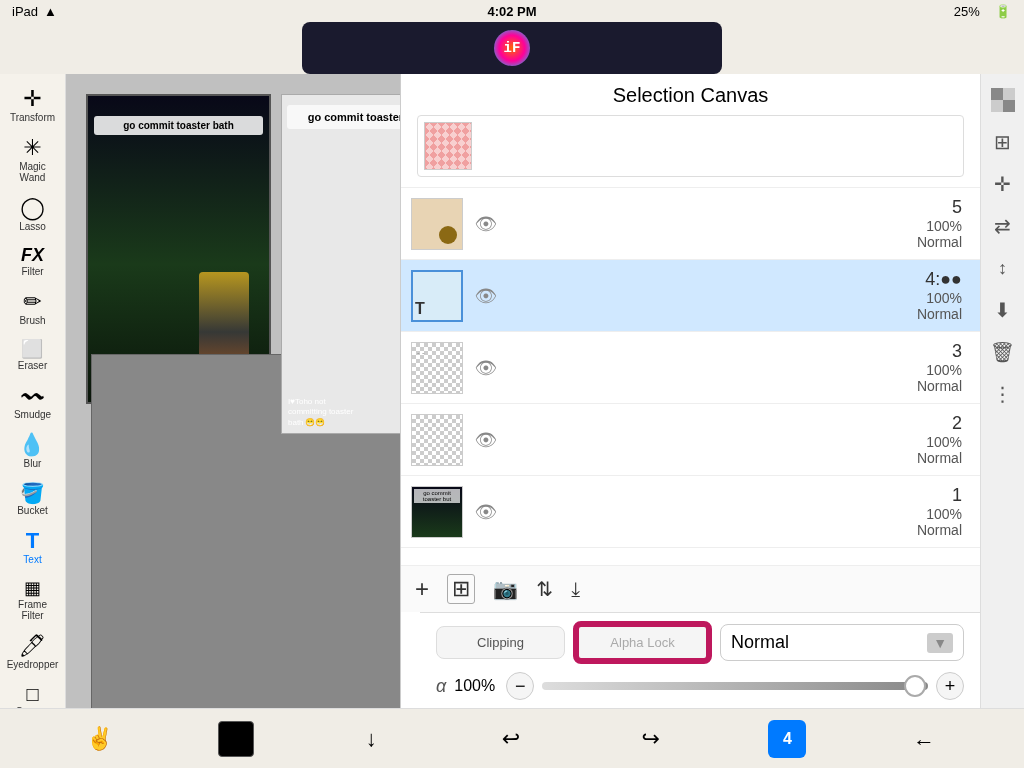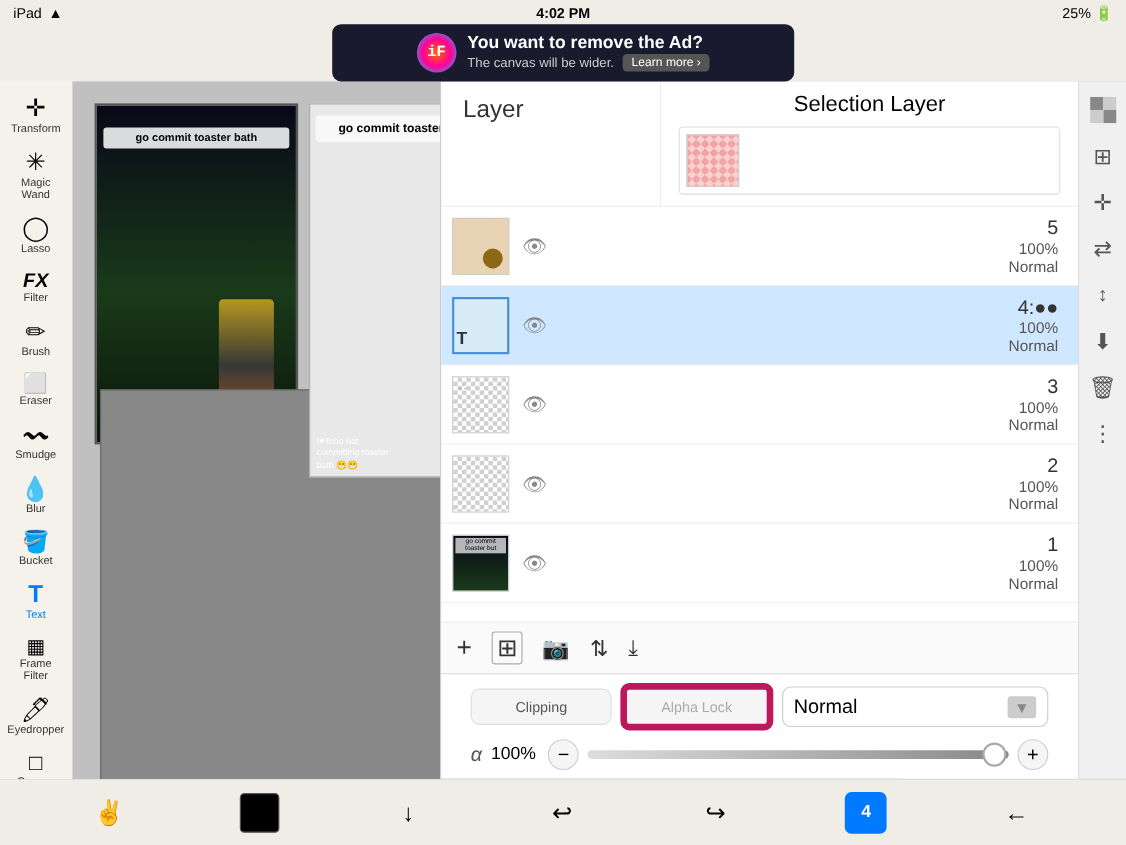--- a/index.html
+++ b/index.html
@@ -11,21 +11,21 @@
       height: 22px;
       display: flex;
       align-items: center;
       justify-content: space-between;
       padding: 0 12px;
       font-size: 13px;
       font-weight: 500;
     }
     .status-left { display: flex; align-items: center; gap: 6px; }
     .status-center { position: absolute; left: 50%; transform: translateX(-50%); font-weight: 600; }
-    .status-right { display: flex; align-items: center; gap: 4px; margin-left: auto; }
+    .status-right { display: flex; align-items: center; gap: 16px; margin-left: auto; }
 
     
     .ad-banner {
       background: #1a1a2e;
       display: flex;
       align-items: center;
       justify-content: center;
       gap: 10px;
       padding: 6px 16px;
       height: 52px;
@@ -191,27 +191,20 @@
   </div>
   <div class="status-center">4:02 PM</div>
   <div class="status-right">
     <span>25%</span>
     <span>🔋</span>
   </div>
 </div>
 
 <div class="ad-banner">
   <div class="ad-logo">iF</div>
-  <div class="ad-text-area">
-    <div class="ad-title">You want to remove the Ad?</div>
-    <div class="ad-subtitle">
-      <span>The canvas will be wider.</span>
-      <button class="ad-learn-btn">Learn more ›</button>
-    </div>
-  </div>
 </div>
 
 <div class="main-layout">
 
   <div class="left-toolbar">
     <div class="tool-item">
       <span class="tool-icon">✛</span>
       <span class="tool-label">Transform</span>
     </div>
     <div class="tool-item">
@@ -282,23 +275,22 @@
     <div style="position:absolute; top:20px; left:215px; width:175px; height:340px; background:#e8e8e8; overflow:hidden; border:1px solid #aaa;">
       <div style="background:rgba(255,255,255,0.7);padding:6px;text-align:center;font-size:11px;font-weight:bold;position:absolute;top:10px;left:5px;right:5px;border-radius:3px;">go commit toaster bath</div>
       <div style="position:absolute;top:0;left:0;width:100%;height:100%;background:linear-gradient(to bottom,#0a0a18 0%,#1a3a1a 55%,#0a140a 100%);z-index:-1;"></div>
       <div style="position:absolute;bottom:5px;left:6px;font-size:8px;color:white;line-height:1.3;z-index:1;">I♥Toho not<br>committing toaster<br>bath 😁😁</div>
     </div>
   </div>
 
   <div style="position:absolute; right:44px; top:0; width:580px; bottom:60px; background:white; border-left:1px solid #ccc; display:flex; flex-direction:column;">
 
     <div style="display:flex; border-bottom:1px solid #eee; align-items:stretch;">
-      <div style="padding:12px 20px; font-size:22px; color:#333; width:200px; border-right:1px solid #eee;">Layer</div>
       <div style="flex:1; padding:10px 16px;">
-        <div style="font-size:20px; text-align:center; margin-bottom:8px;">Selection Layer</div>
+        <div style="font-size:20px; text-align:center; margin-bottom:8px;">Selection Canvas</div>
         <div style="display:flex; align-items:center; border:1px solid #ddd; padding:6px; border-radius:4px;">
           <div class="sel-thumb-pink pink-checker" style="width:48px;height:48px;flex-shrink:0;margin-right:8px;border:1px solid #ccc;"></div>
         </div>
       </div>
     </div>
 
     <div style="flex:1;overflow-y:auto;">
 
       <div class="layer-row">
         <div style="width:52px;height:52px;flex-shrink:0;margin-right:8px;border:1px solid #ccc;background:#e8d4b4;position:relative;overflow:hidden;">
@@ -360,21 +352,21 @@
     </div>
 
     <div style="display:flex;align-items:center;padding:8px 14px;border-top:1px solid #eee;gap:18px;background:#fafafa;">
       <span style="font-size:24px;cursor:pointer;color:#333;">+</span>
       <span style="font-size:22px;cursor:pointer;color:#333;border:1px solid #aaa;padding:1px 4px;border-radius:3px;">⊞</span>
       <span style="font-size:20px;cursor:pointer;color:#333;">📷</span>
       <span style="font-size:20px;cursor:pointer;color:#333;">⇅</span>
       <span style="font-size:20px;cursor:pointer;color:#333;">⤓</span>
     </div>
 
-    <div style="border-top:1px solid #ddd;padding:8px 27px;">
+    <div style="border-top:1px solid #ddd;padding:8px 16px;margin-left:19px;">
       <div style="display:flex;align-items:center;gap:8px;margin-bottom:8px;">
         <button style="flex:1;padding:8px;border:1px solid #ddd;border-radius:8px;background:#f5f5f5;font-size:13px;cursor:pointer;color:#555;">Clipping</button>
         <button style="flex:1;padding:8px;border:6px solid #be185d;border-radius:8px;background:#f5f5f5;font-size:13px;cursor:pointer;color:#aaa;">Alpha Lock</button>
         <div style="flex:2;display:flex;align-items:center;background:white;border:1px solid #ccc;border-radius:8px;padding:7px 10px;cursor:pointer;justify-content:space-between;">
           <span style="font-size:18px;">Normal</span>
           <span style="font-size:14px;color:#888;background:#ccc;padding:2px 6px;border-radius:3px;">▼</span>
         </div>
       </div>
 
       <div style="display:flex;align-items:center;gap:8px;">

